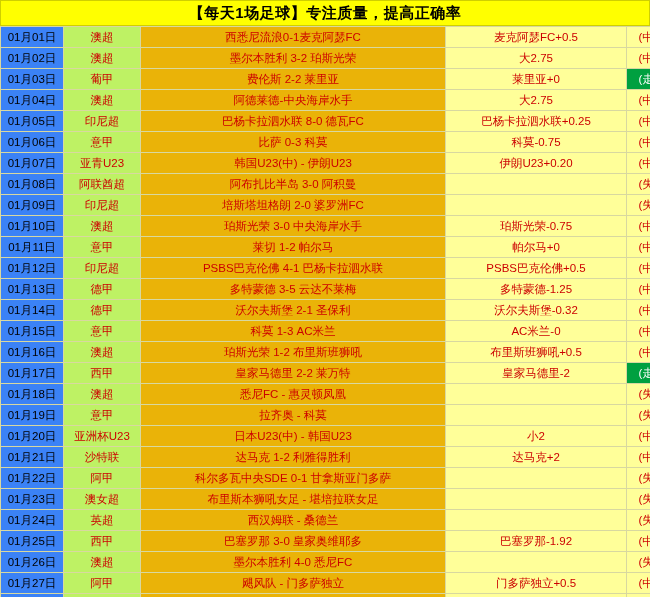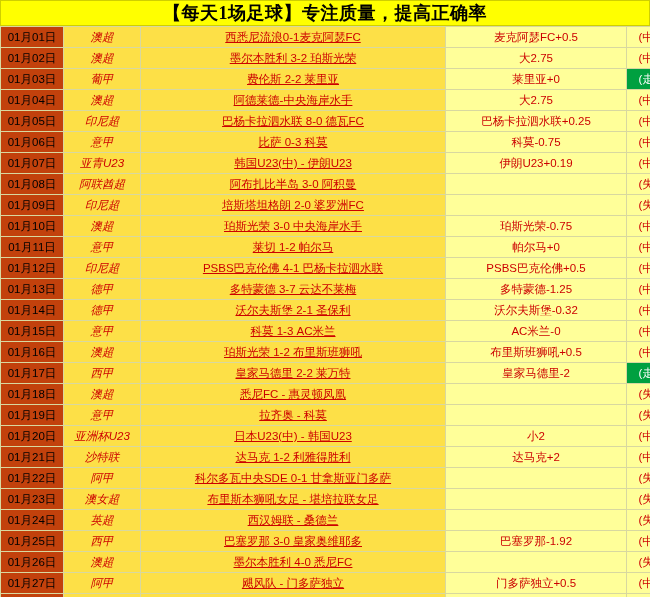--- a/index.html
+++ b/index.html
@@ -12,46 +12,45 @@
   .title-bar{
     height:26px;
     background:#ffff00;
     border:1px solid #cfcf00;
     display:flex;
     align-items:center;
     justify-content:center;
     box-sizing:border-box;
   }
   .title-bar .t{
-    font-size:18px;
+    font-size:15px;
     font-weight:bold;
     color:#000;
     letter-spacing:0.5px;
     white-space:nowrap;
-    font-family:Liberation Serif, serif;
   }
   table{
     border-collapse:collapse;
     width:650px;
     table-layout:fixed;
   }
   td{
     border:1px solid #d8d8a0;
     font-size:11.5px;
     height:20px;
     padding:0 2px;
     text-align:center;
     vertical-align:middle;
     overflow:hidden;
     white-space:nowrap;
     color:#cc0000;
   }
-  .c-date{width:58px;background:#c2410c;color:#000;font-weight:normal;}
-  .c-league{width:72px;background:#fde047;color:#cc0000;font-style:italic;}
-  .c-match{width:300px;background:#fde047;color:#cc0000;text-decoration:underline;}
+  .c-date{width:58px;background:#3b82f6;color:#000;font-weight:normal;}
+  .c-league{width:72px;background:#bef264;color:#cc0000;}
+  .c-match{width:300px;background:#eab308;color:#cc0000;}
   .c-pick{width:176px;background:#ffff99;color:#cc0000;}
   .c-res{width:38px;background:#ffff99;color:#cc0000;}
   .res-go{background:#00a040;color:#ffffff;}
 </style>
 </head>
 <body>
 
 <div class="wrap">
   <div class="title-bar">
     <span class="t">【每天1场足球】专注质量，提高正确率</span>
@@ -97,21 +96,21 @@
           <td class="c-date">01月06日</td>
           <td class="c-league">意甲</td>
           <td class="c-match">比萨 0-3 科莫</td>
           <td class="c-pick">科莫-0.75</td>
           <td class="c-res">(中)</td>
         </tr>
         <tr>
           <td class="c-date">01月07日</td>
           <td class="c-league">亚青U23</td>
           <td class="c-match">韩国U23(中) - 伊朗U23</td>
-          <td class="c-pick">伊朗U23+0.19</td>
+          <td class="c-pick">伊朗U23+0.20</td>
           <td class="c-res">(中)</td>
         </tr>
         <tr>
           <td class="c-date">01月08日</td>
           <td class="c-league">阿联酋超</td>
           <td class="c-match">阿布扎比半岛 3-0 阿积曼</td>
           <td class="c-pick"></td>
           <td class="c-res">(失)</td>
         </tr>
         <tr>
@@ -138,21 +137,21 @@
         <tr>
           <td class="c-date">01月12日</td>
           <td class="c-league">印尼超</td>
           <td class="c-match">PSBS巴克伦佛 4-1 巴杨卡拉泗水联</td>
           <td class="c-pick">PSBS巴克伦佛+0.5</td>
           <td class="c-res">(中)</td>
         </tr>
         <tr>
           <td class="c-date">01月13日</td>
           <td class="c-league">德甲</td>
-          <td class="c-match">多特蒙德 3-7 云达不莱梅</td>
+          <td class="c-match">多特蒙德 3-5 云达不莱梅</td>
           <td class="c-pick">多特蒙德-1.25</td>
           <td class="c-res">(中)</td>
         </tr>
         <tr>
           <td class="c-date">01月14日</td>
           <td class="c-league">德甲</td>
           <td class="c-match">沃尔夫斯堡 2-1 圣保利</td>
           <td class="c-pick">沃尔夫斯堡-0.32</td>
           <td class="c-res">(中)</td>
         </tr>

